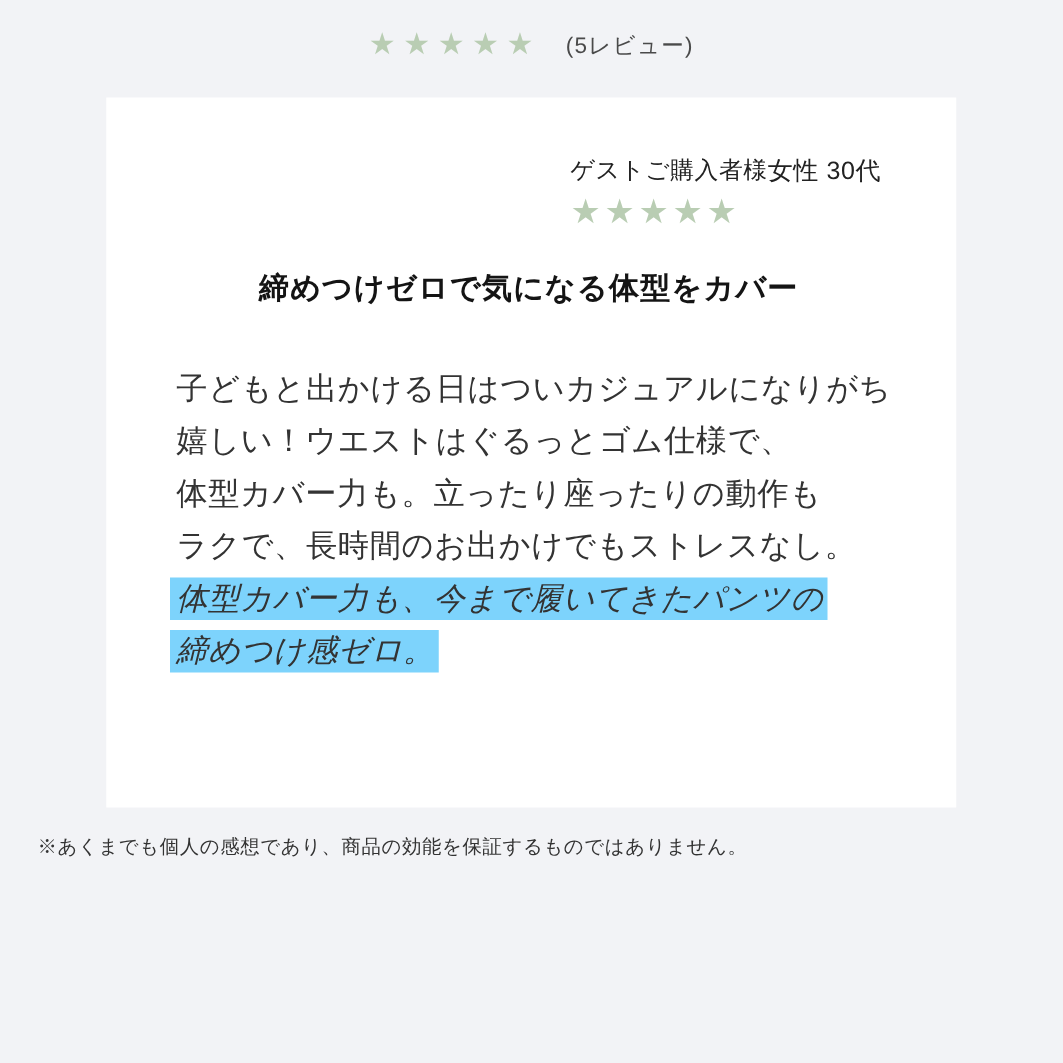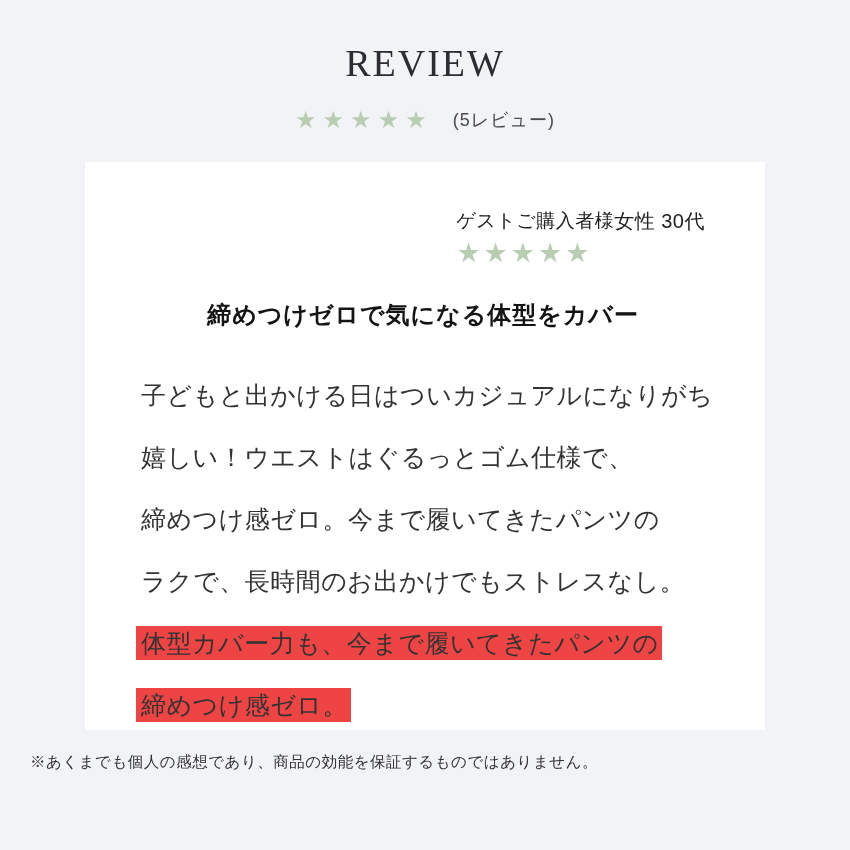--- a/index.html
+++ b/index.html
@@ -98,41 +98,40 @@
   }
   .review-body {
     margin-top: 42px;
     font-size: 25px;
     line-height: 42px;
     letter-spacing: 0.5px;
     color: #333333;
   }
   .review-line {
     white-space: nowrap;
-    margin-top: 20px;
   }
   .hl {
-    background: #ef4444;
+    background: #7dd3fc;
     padding: 3px 3px 3px 5px;
     margin-left: -5px;
+    font-style: italic;
   }
   .disclaimer {
     margin: 22px 0 0 30px;
     font-size: 15.5px;
     line-height: 20px;
     color: #333333;
     letter-spacing: 0.5px;
   }
 </style>
 </head>
 <body>
 
 <div>
 
-  <h1 class="page-title">REVIEW</h1>
 
   <div class="rating-row">
     <span class="stars stars-lg">★★★★★</span>
     <span class="rating-count">(5レビュー)</span>
   </div>
 
 
   <div class="review-card">
 
     <div class="card-head">
@@ -141,21 +140,21 @@
         <div class="stars stars-sm">★★★★★</div>
       </div>
       <div class="demographic">女性 30代</div>
     </div>
 
     <h3 class="review-headline">締めつけゼロで気になる体型をカバー</h3>
 
     <div class="review-body">
       <div class="review-line">子どもと出かける日はついカジュアルになりがち</div>
       <div class="review-line">嬉しい！ウエストはぐるっとゴム仕様で、</div>
-      <div class="review-line">締めつけ感ゼロ。今まで履いてきたパンツの</div>
+      <div class="review-line">体型カバー力も。立ったり座ったりの動作も</div>
       <div class="review-line">ラクで、長時間のお出かけでもストレスなし。</div>
       <div class="review-line">
         <span class="hl">体型カバー力も、今まで履いてきたパンツの</span>
       </div>
       <div class="review-line">
         <span class="hl">締めつけ感ゼロ。</span>
       </div>
     </div>
 
   </div>

